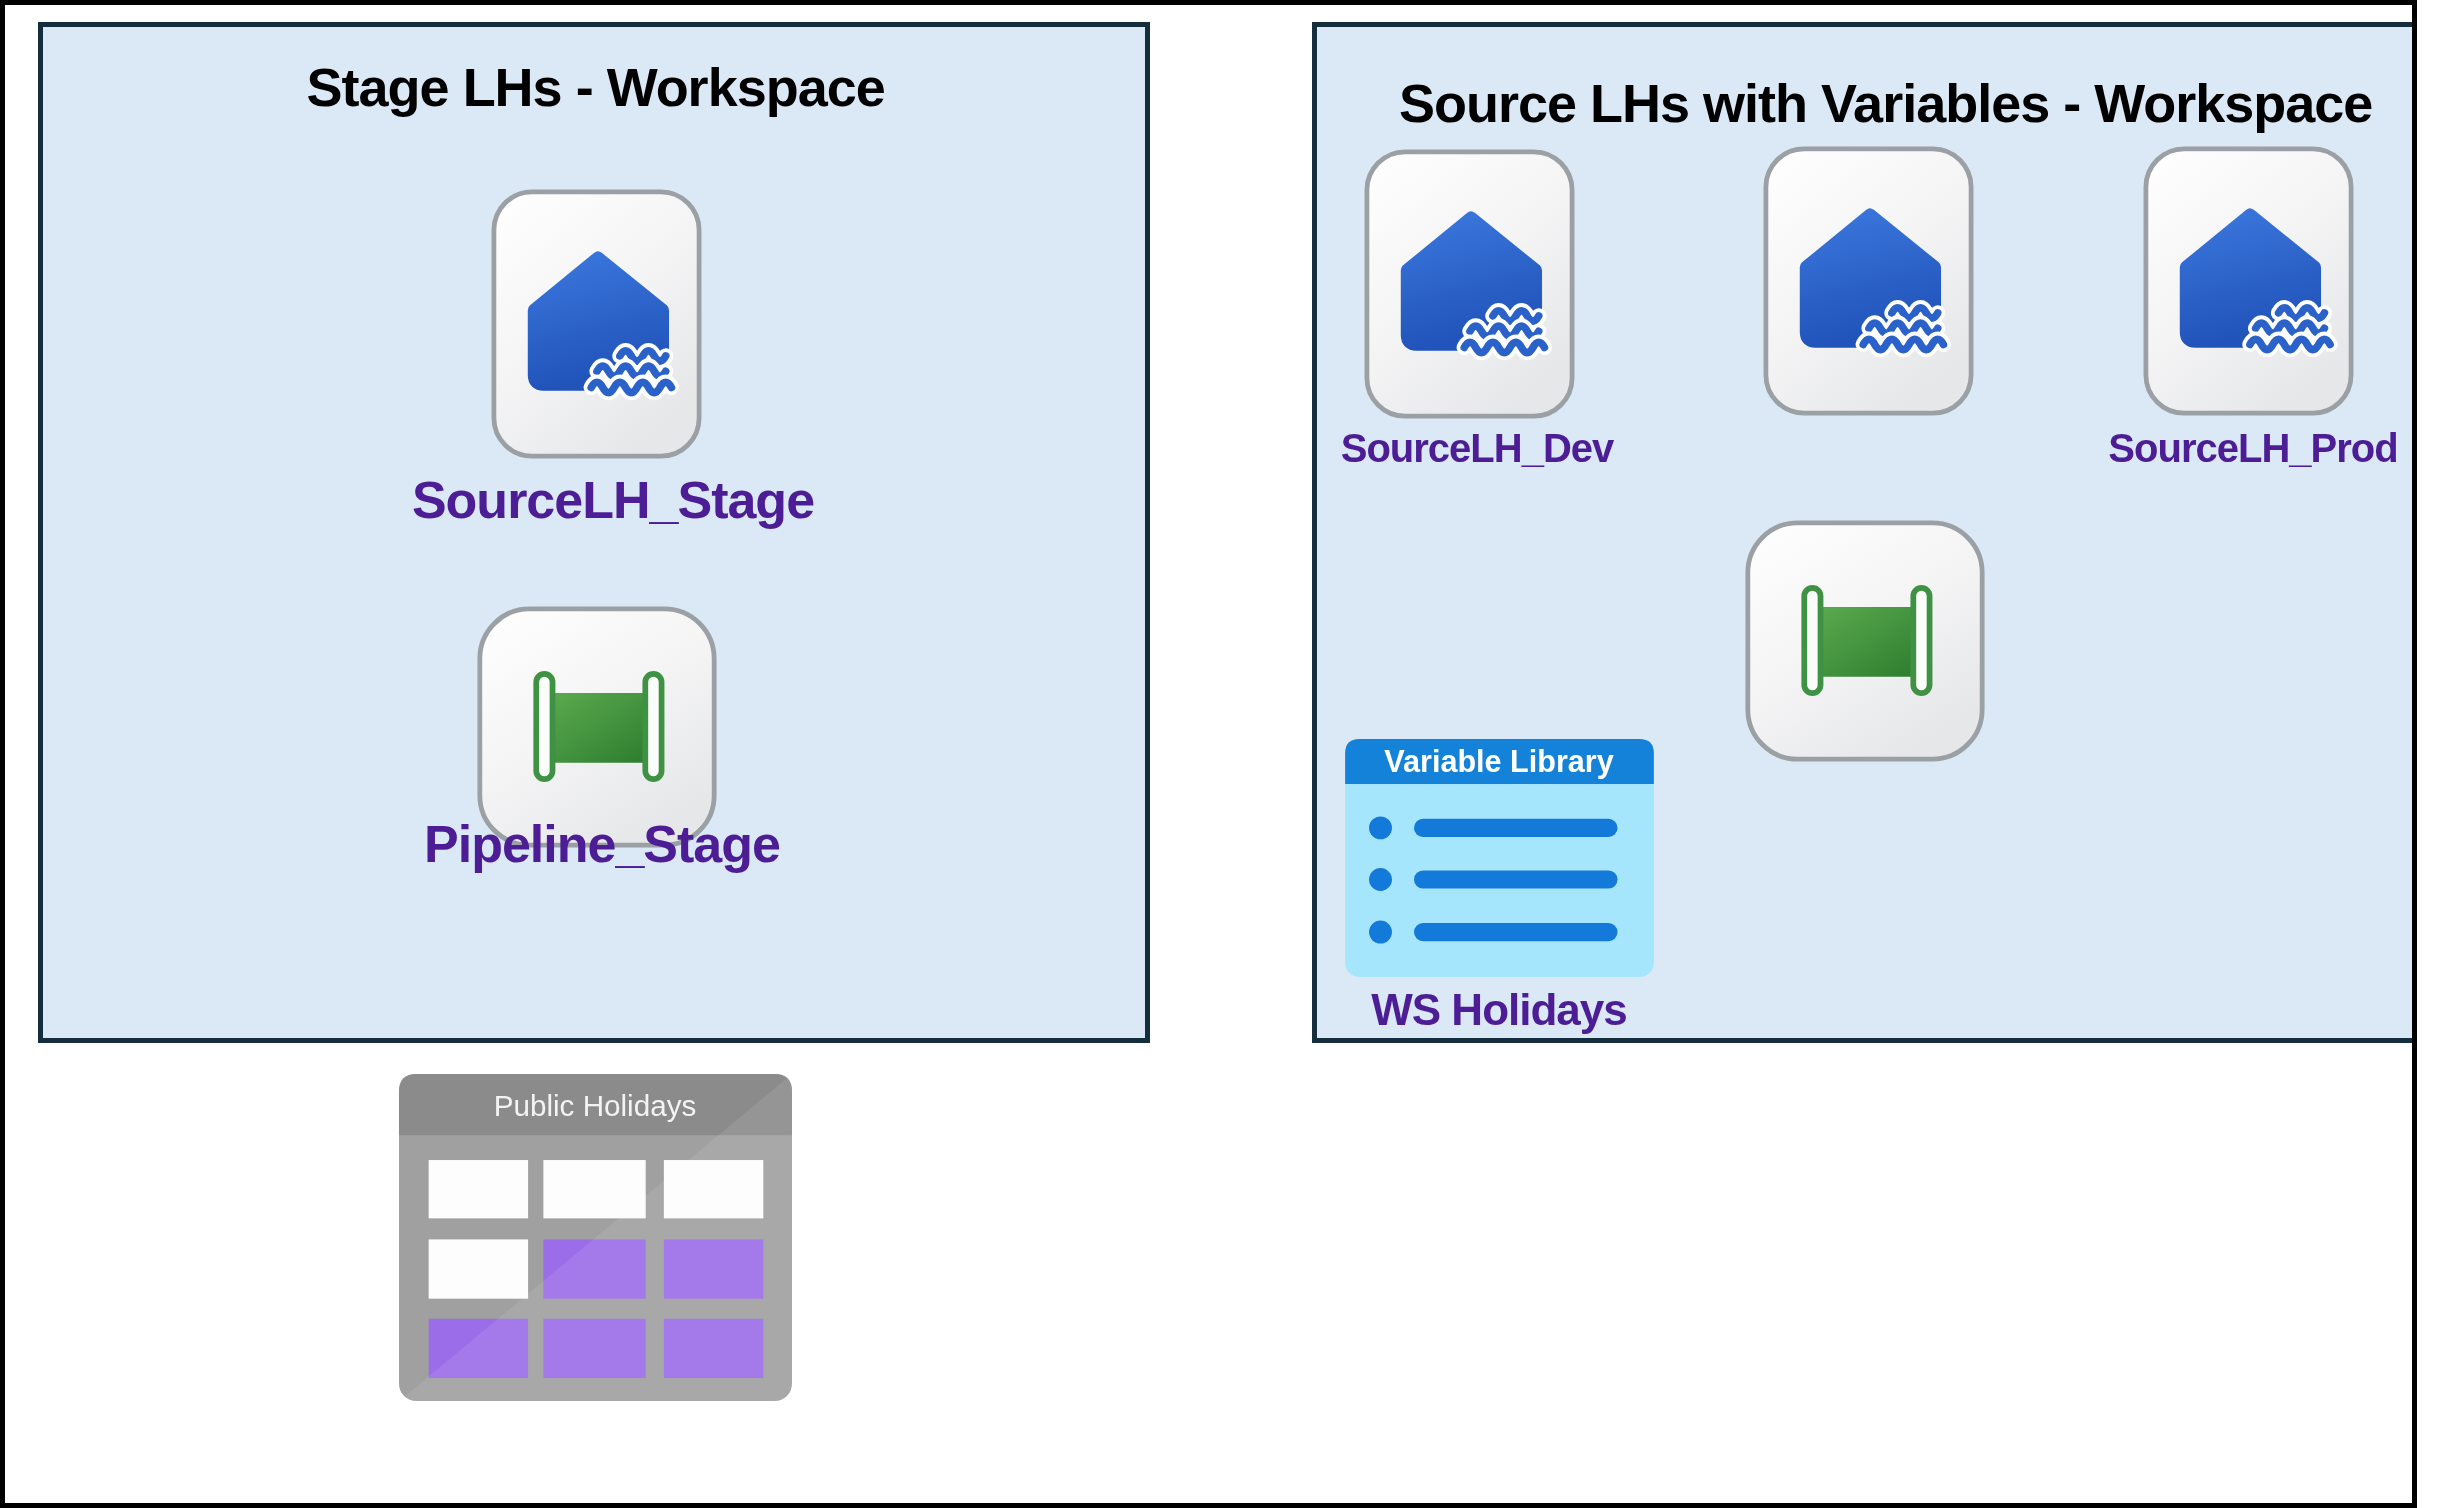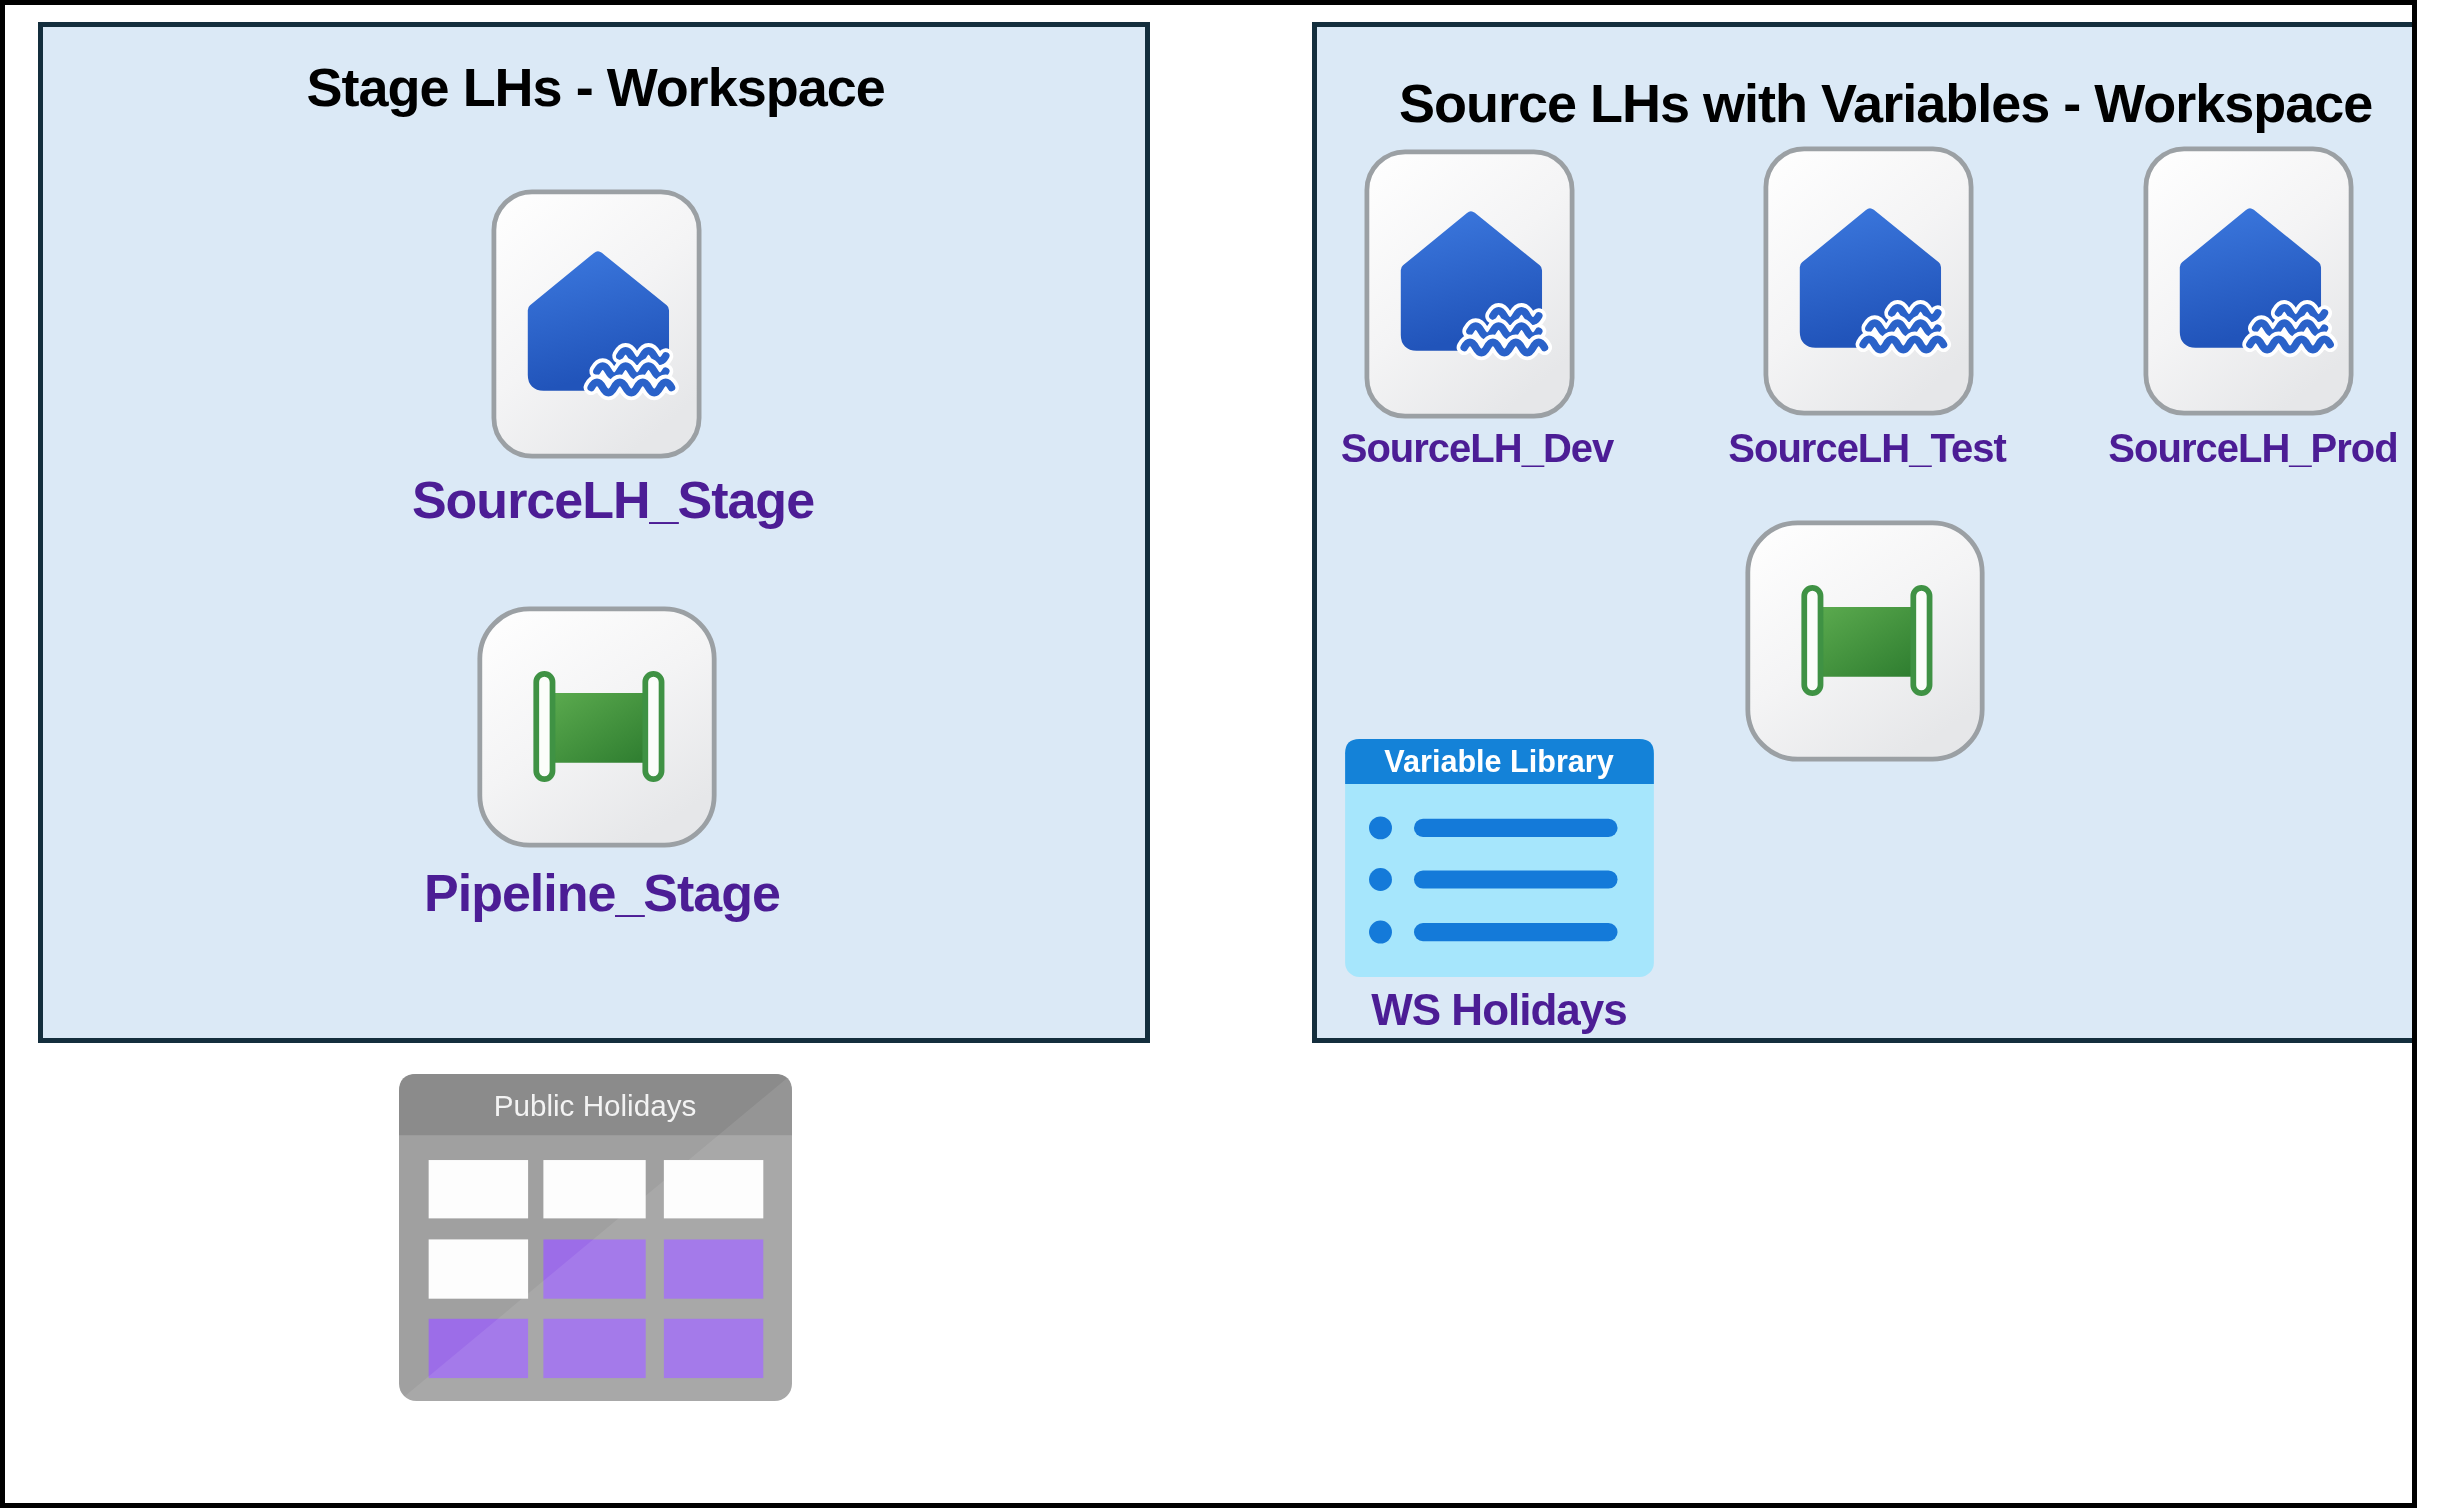--- a/index.html
+++ b/index.html
@@ -101,21 +101,21 @@
     </g>
   </svg>
   <div class="lbl big" style="left:326px;top:470px;width:574px">SourceLH_Stage</div>
 
   <svg class="icon" style="left:476px;top:605px" width="242" height="244" viewBox="0 0 253 255">
     <rect class="tile" x="4" y="4" width="245" height="247" rx="52"></rect>
     <rect class="pgreen" x="74" y="92" width="114" height="73" rx="3"></rect>
     <rect class="pill" x="63" y="72" width="17" height="110" rx="8.5"></rect>
     <rect class="pill" x="177" y="72" width="17" height="110" rx="8.5"></rect>
   </svg>
-  <div class="lbl big" style="left:315px;top:863px;width:574px">Pipeline_Stage</div>
+  <div class="lbl big" style="left:315px;top:814px;width:574px">Pipeline_Stage</div>
 
   <section class="ws-box right">
     <h2 class="ws-title" style="margin:16px;">Source LHs with Variables - Workspace</h2>
   </section>
 
   <svg class="icon" style="left:1362px;top:148px" width="215" height="272" viewBox="0 0 223 285">
     <rect class="tile" x="4" y="4" width="215" height="277" rx="40"></rect>
     <path class="house" d="M113 73 L181 128 L181 196 Q181 206 171 206 L56 206 Q46 206 46 196 L46 128 Z"></path>
     <g>
       <path class="wh" d="M136 176 q6 -11 12 0 t12 0 t12 0 t12 0"></path>
@@ -133,21 +133,20 @@
     <path class="house" d="M113 73 L181 128 L181 196 Q181 206 171 206 L56 206 Q46 206 46 196 L46 128 Z"></path>
     <g>
       <path class="wh" d="M136 176 q6 -11 12 0 t12 0 t12 0 t12 0"></path>
       <path class="wb" d="M136 176 q6 -11 12 0 t12 0 t12 0 t12 0"></path>
       <path class="wh" d="M112 192 q6 -11 12 0 t12 0 t12 0 t12 0 t12 0 t12 0"></path>
       <path class="wb" d="M112 192 q6 -11 12 0 t12 0 t12 0 t12 0 t12 0 t12 0"></path>
       <path class="wh" d="M106 209 q6 -11 12 0 t12 0 t12 0 t12 0 t12 0 t12 0 t12 0"></path>
       <path class="wb" d="M106 209 q6 -11 12 0 t12 0 t12 0 t12 0 t12 0 t12 0 t12 0"></path>
     </g>
   </svg>
-  <div class="lbl med" style="left:1628px;top:426px;width:478px">SourceLH_Test</div>
 
   <svg class="icon" style="left:2141px;top:145px" width="215" height="272" viewBox="0 0 223 285">
     <rect class="tile" x="4" y="4" width="215" height="277" rx="40"></rect>
     <path class="house" d="M113 73 L181 128 L181 196 Q181 206 171 206 L56 206 Q46 206 46 196 L46 128 Z"></path>
     <g transform="translate(7,0)">
       <path class="wh" d="M136 176 q6 -11 12 0 t12 0 t12 0 t12 0"></path>
       <path class="wb" d="M136 176 q6 -11 12 0 t12 0 t12 0 t12 0"></path>
       <path class="wh" d="M112 192 q6 -11 12 0 t12 0 t12 0 t12 0 t12 0 t12 0"></path>
       <path class="wb" d="M112 192 q6 -11 12 0 t12 0 t12 0 t12 0 t12 0 t12 0"></path>
       <path class="wh" d="M106 209 q6 -11 12 0 t12 0 t12 0 t12 0 t12 0 t12 0 t12 0"></path>

